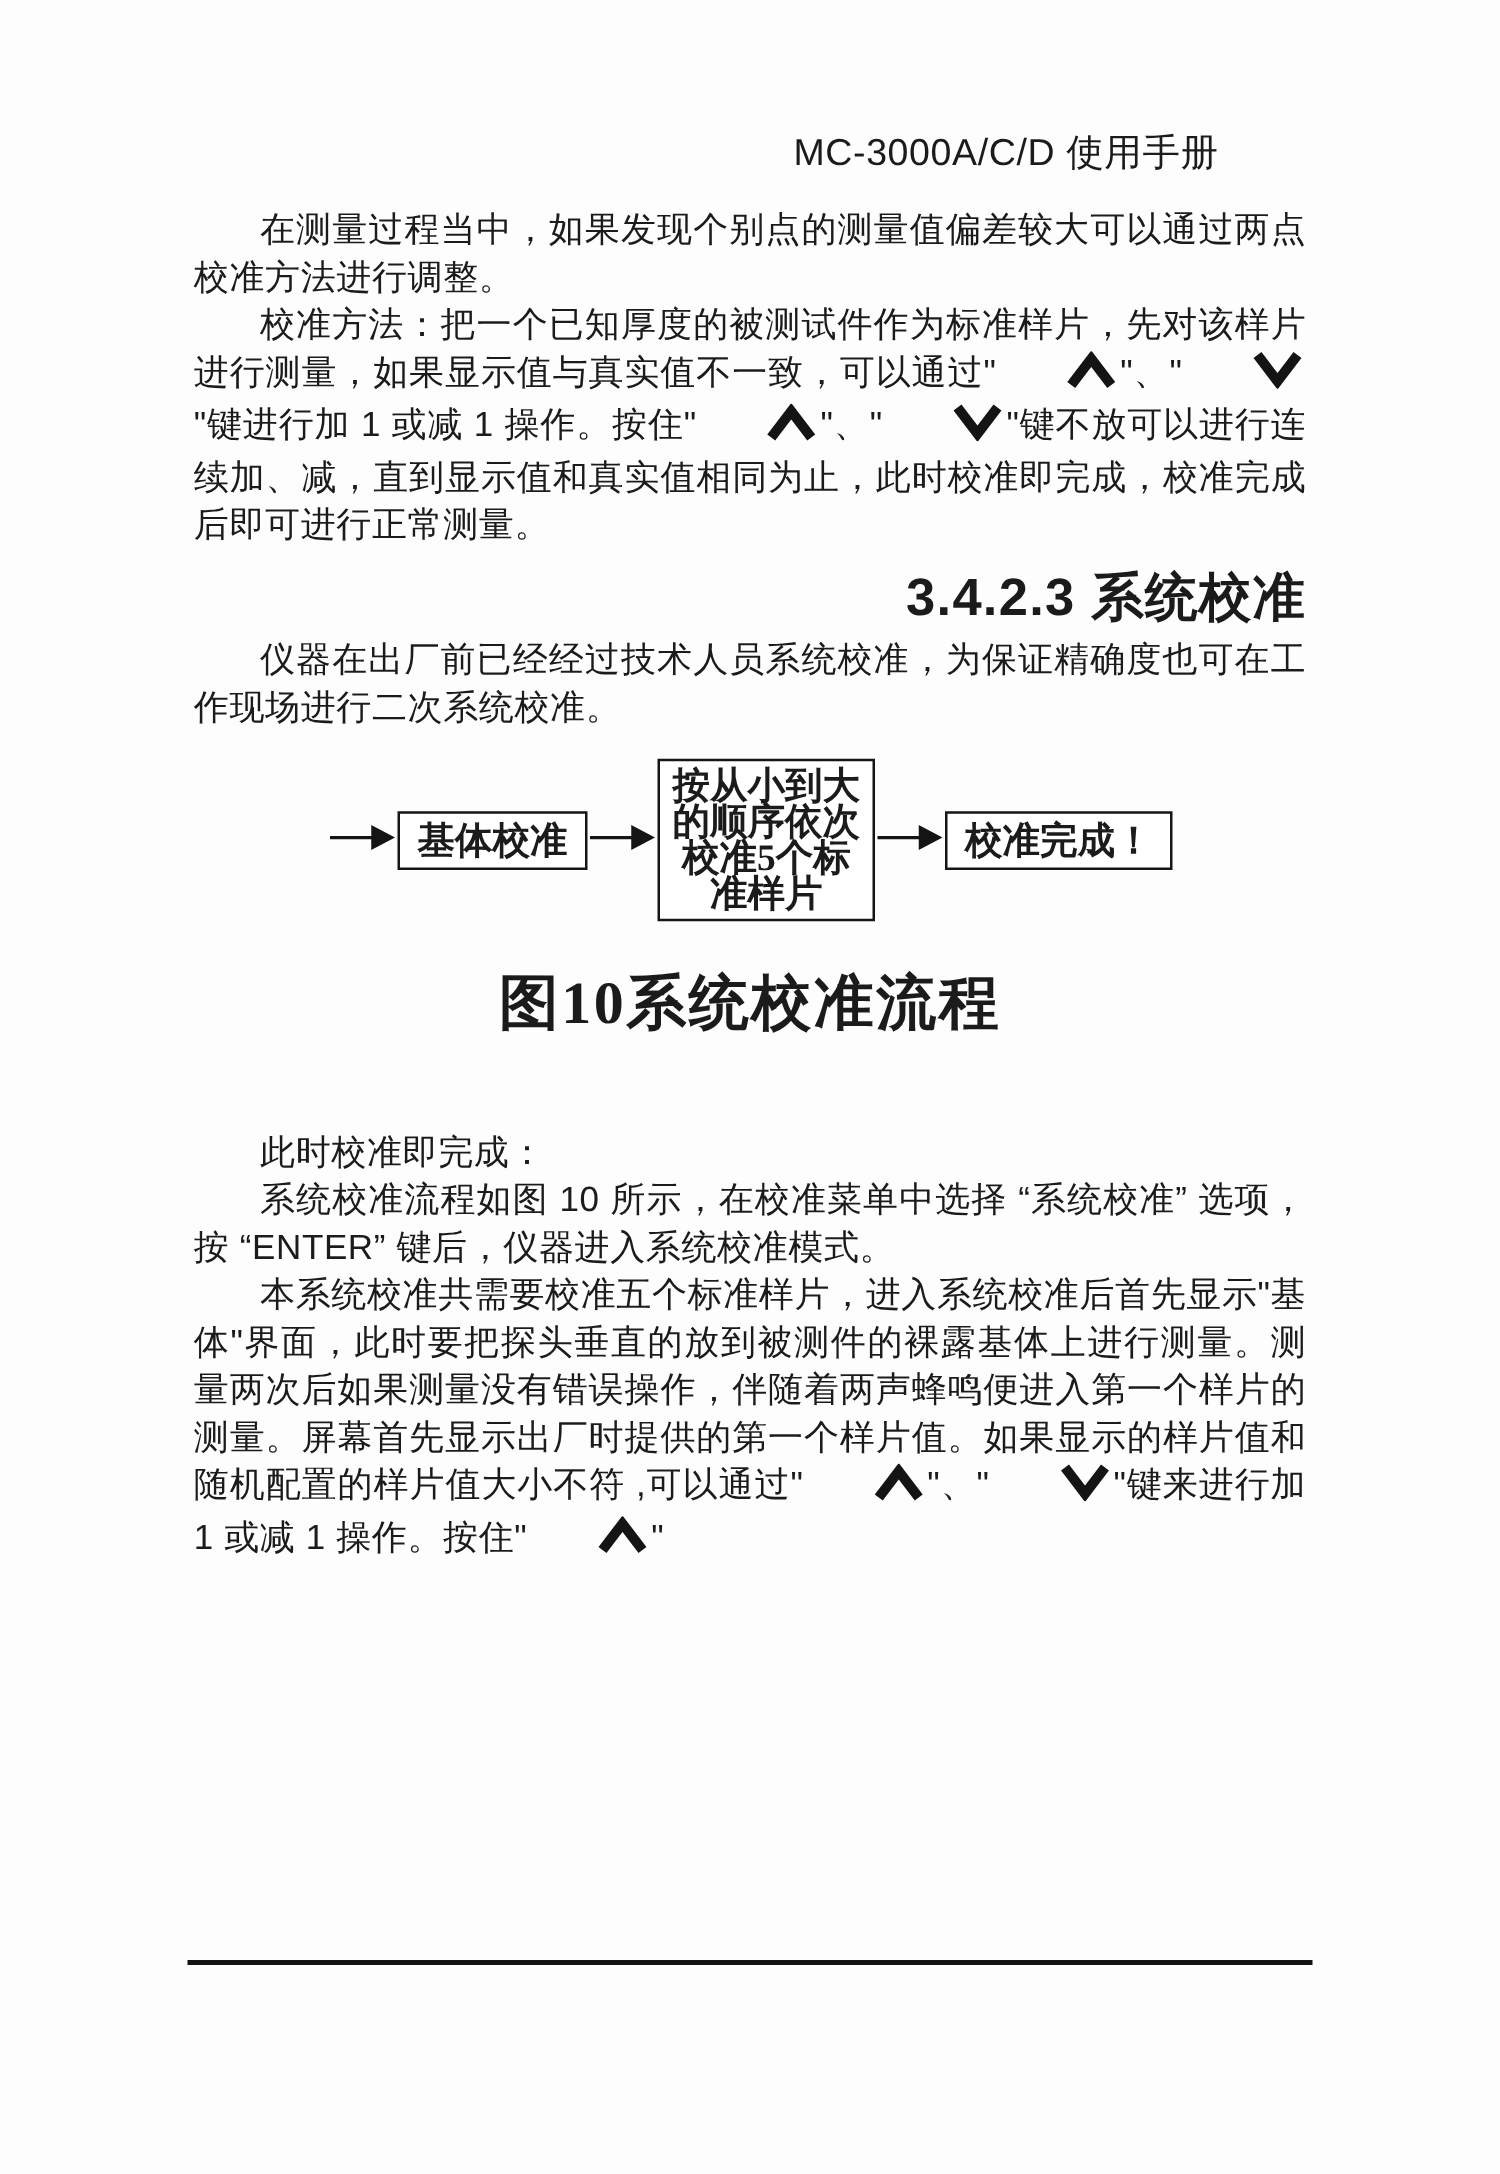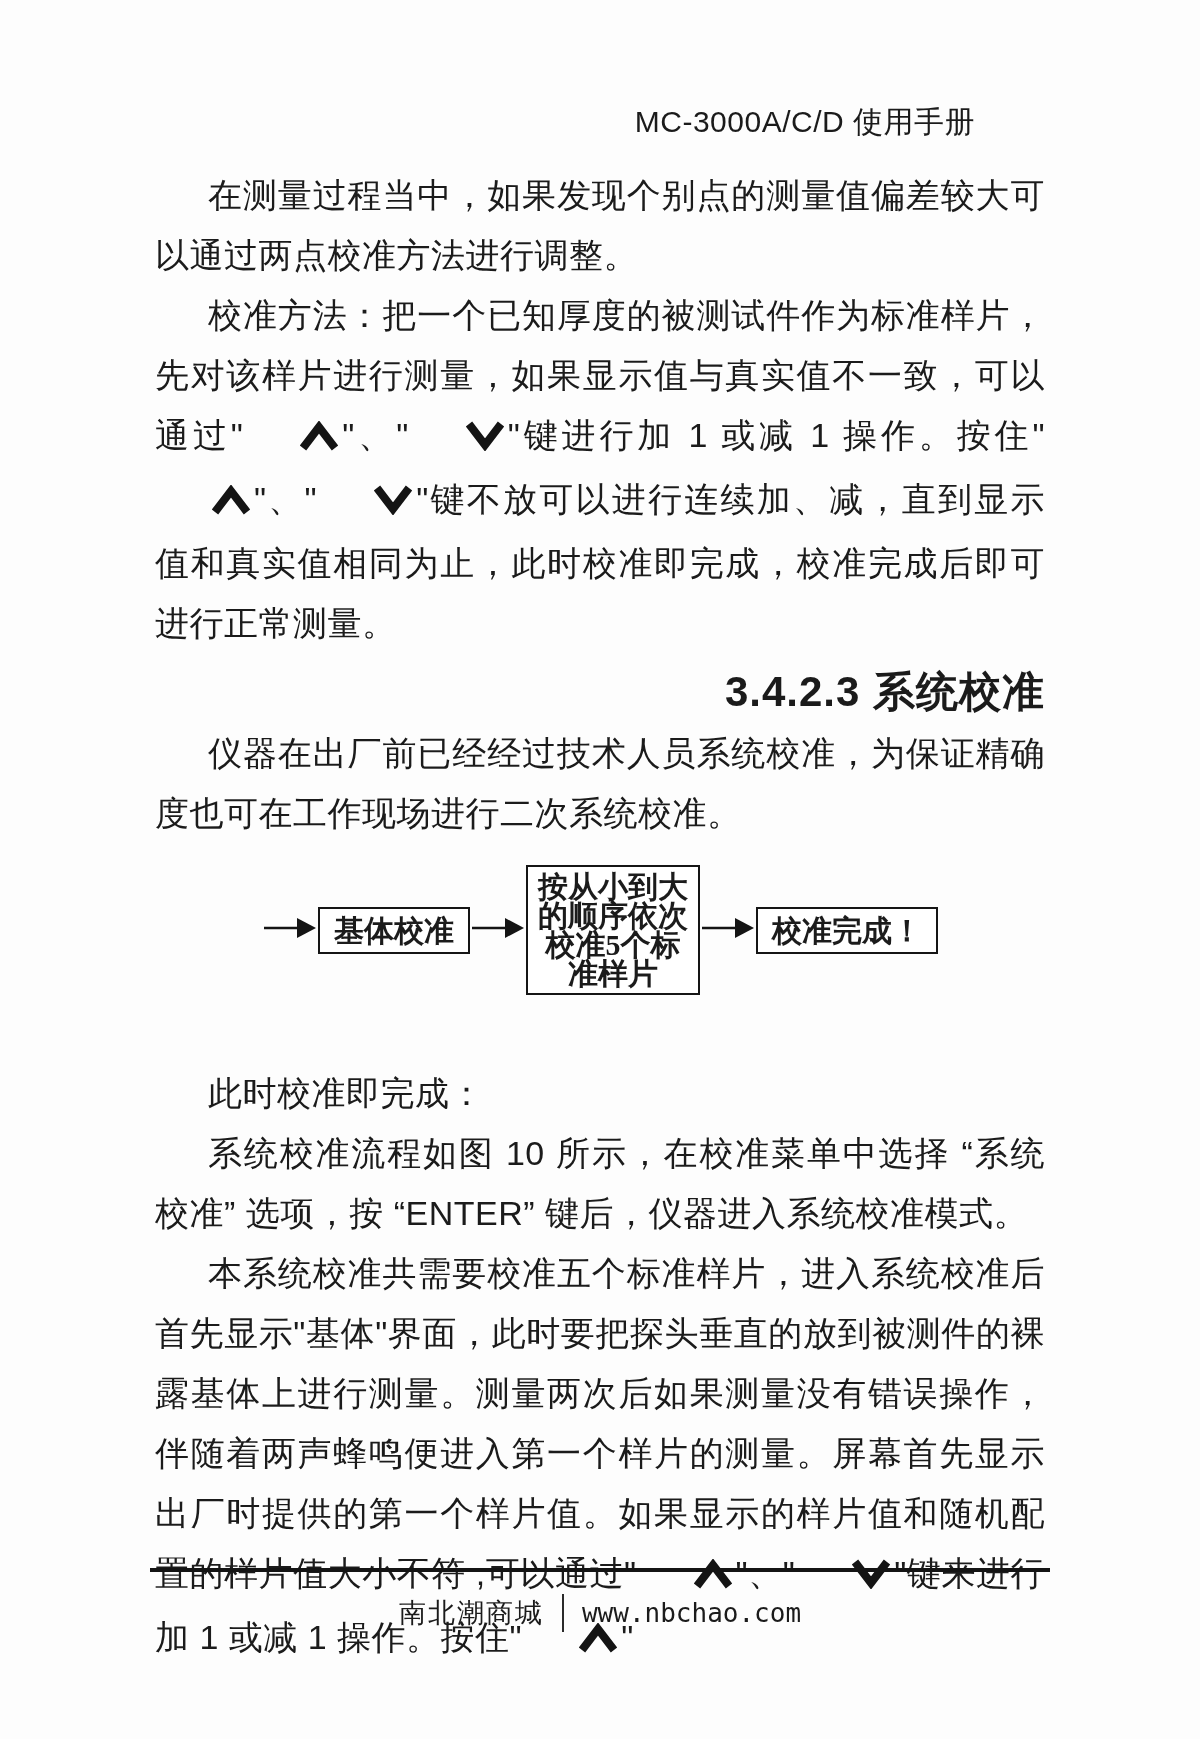--- a/index.html
+++ b/index.html
@@ -15,22 +15,22 @@
   }
   .doc-header {
     padding: 102px 225px 0 155px;
     text-align: right;
     font-size: 30px;
     letter-spacing: 0.5px;
     white-space: nowrap;
   }
   .content { padding: 0 155px; }
   p.body {
-    font-size: 34px;
-    line-height: 60px;
+    font-size: 28px;
+    line-height: 38px;
     text-align: justify;
     text-indent: 53px;
     letter-spacing: 0.5px;
   }
   .p1 { margin-top: 22px; }
   .section-heading {
     font-size: 42px;
     line-height: 62px;
     margin-top: 8px;
     letter-spacing: 1px;
@@ -146,36 +146,32 @@
       <div class="flow-box tall">按从小到大的顺序依次校准5个标准样片</div>
       <span class="flow-arrow">
         <svg width="54" height="26" viewBox="0 0 54 26">
             <line x1="1" y1="13" x2="36" y2="13" stroke="#141414" stroke-width="2.6"></line>
             <polygon points="34,3 53,13 34,23" fill="#141414"></polygon>
           </svg>
       </span>
       <div class="flow-box">校准完成！</div>
     </div>
 
+    <div class="figure-caption">图10系统校准流程</div>
 
     <p class="body p4">此时校准即完成：</p>
 
     <p class="body">系统校准流程如图 10 所示，在校准菜单中选择 “系统校准” 选项，按 “ENTER” 键后，仪器进入系统校准模式。</p>
 
     <p class="body"><span class="">本系统校准共需要校准五个标准样片，进入系统校准后首先显示"基体"界面，此时要把探头</span><span class="b">垂直的</span><span class="">放到被测件的裸露基体上进行测量。测量</span><span class="b">两次后</span><span class="">如果测量没有错误操作，伴随着两声蜂鸣便进入第一个样片的测量。屏幕首先显示出厂时提供的第一个样片值。如果显示的样片值和随机配置的样片值大小不符 ,可以通过"</span><span class="inline-arrow"><svg width="42" height="30" viewBox="0 0 42 30">
             <polyline points="5,27 21,6 37,27" fill="none" stroke="#141414" stroke-width="8" stroke-linejoin="miter"></polyline>
           </svg></span><span class="">"、"</span><span class="inline-arrow"><svg width="42" height="30" viewBox="0 0 42 30">
             <polyline points="5,3 21,24 37,3" fill="none" stroke="#141414" stroke-width="8" stroke-linejoin="miter"></polyline>
           </svg></span><span class="">"键来进行加 1 或减 1 操作。按住"</span><span class="inline-arrow"><svg width="42" height="30" viewBox="0 0 42 30">
             <polyline points="5,27 21,6 37,27" fill="none" stroke="#141414" stroke-width="8" stroke-linejoin="miter"></polyline>
           </svg></span><span class="">"</span></p>
 
   </div>
 
   <div class="footer-rule"></div>
 
-  <div class="doc-footer">
-    <span class="footer-name">南北潮商城</span>
-    <span class="footer-divider"></span>
-    <a class="footer-url">www.nbchao.com</a>
-  </div>
 
 </div>
 
 </body></html>

